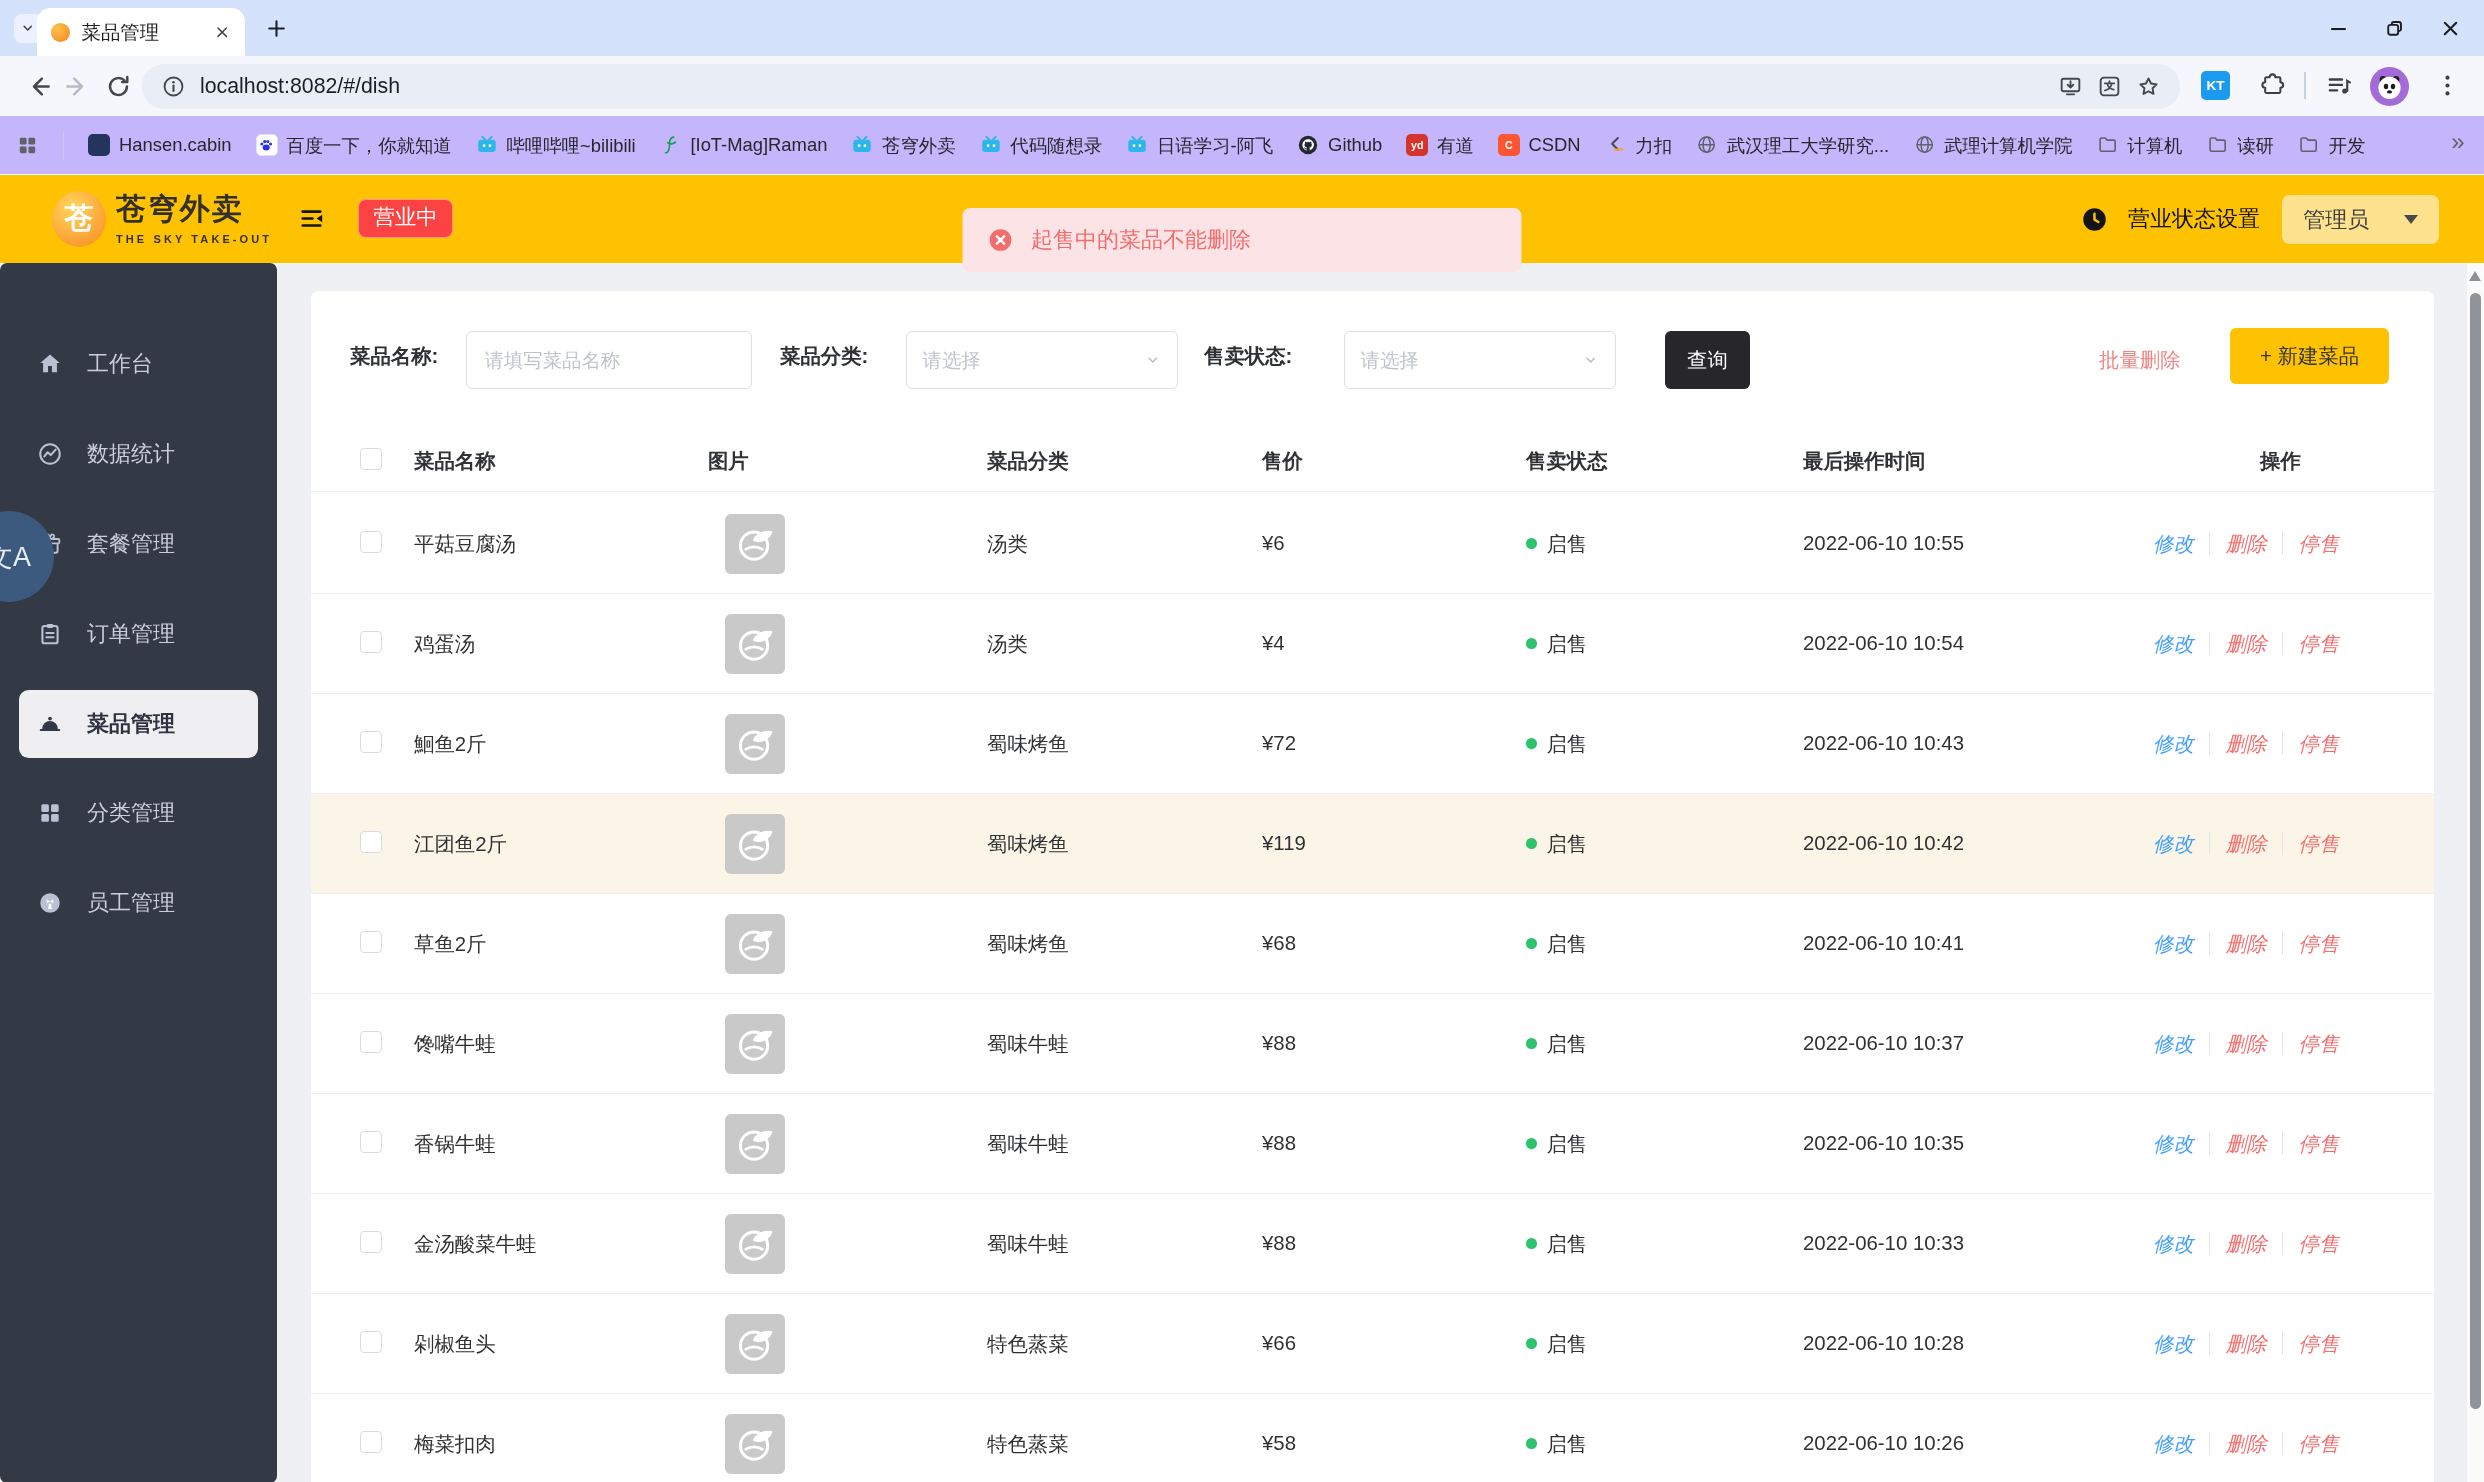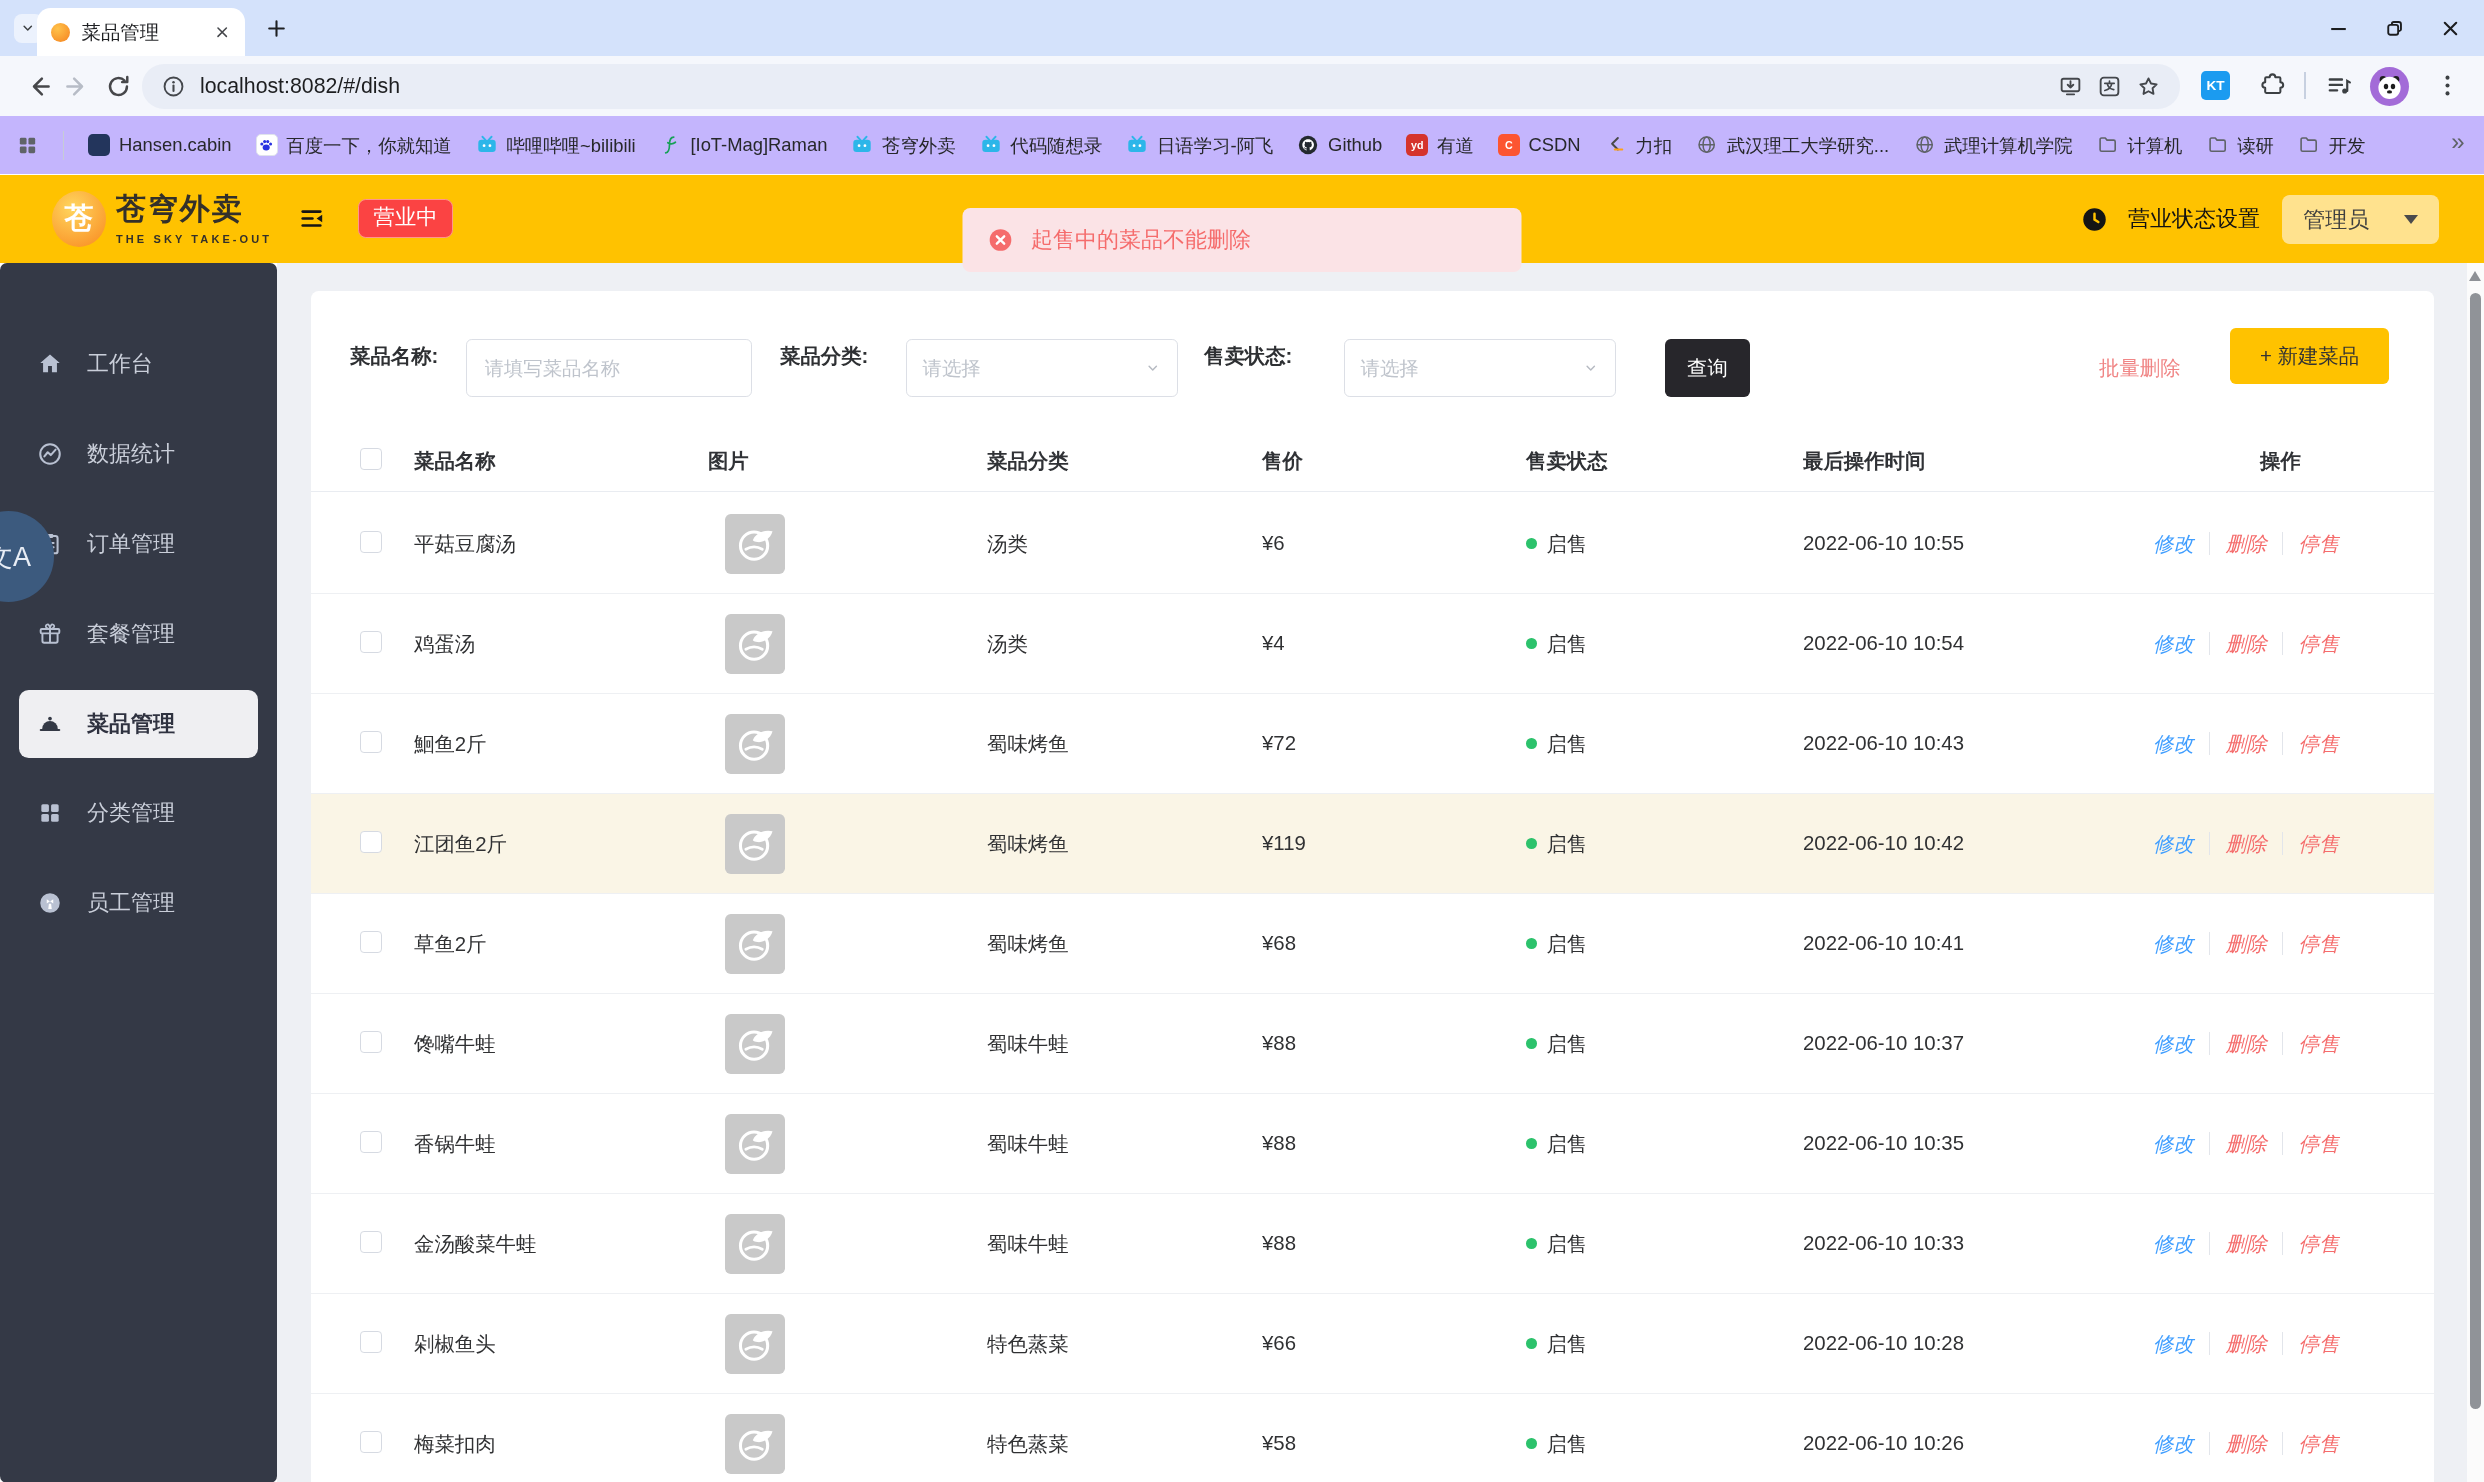--- a/index.html
+++ b/index.html
@@ -77,21 +77,21 @@
   .sitem .slabel { font-size:22px; color:#c9ced9; }
   .sitem .sic { width:26px; height:26px; color:#b9c1d2; flex:none; }
   .sitem.active { height:68px; margin:10.7px 19.4px; padding-left:17.5px; background:#efeff2; border-radius:9.7px; }
   .sitem.active .slabel { color:#2f3240; font-weight:bold; }
   .sitem.active .sic { color:#343946; }
 
   
   #contentbg { position:absolute; left:277px; top:263px; width:2208px; height:1220px; background:#eef0f4; }
   #card { position:absolute; left:311px; top:291px; width:2123px; height:1261px; background:#fff; border-radius:7.8px; }
   .flabel { position:absolute; top:36px; height:58px; line-height:58px; font-size:20.4px; color:#2e3033; font-weight:bold; }
-  .fctl { position:absolute; top:48px; height:58px; }
+  .fctl { position:absolute; top:40px; height:58px; }
   .tinput { width:286px; height:58px; border:1.9px solid #dcdfe6; border-radius:5.8px; background:#fff;
     font-size:19.4px; color:#333; padding:0 17.5px; outline:none; font-family:inherit; }
   .tinput::placeholder { color:#bfc4cc; }
   .fselect { width:272px; height:58px; border:1.9px solid #dcdfe6; border-radius:5.8px; background:#fff;
     display:flex; align-items:center; justify-content:space-between; padding:0 15.5px; }
   .fselect .ph { font-size:19.4px; color:#bfc4cc; }
   .fselect .chev { width:17.5px; height:17.5px; color:#b6bac2; }
   #btn-search { left:1354px; width:85px; background:#27262b; border:none; border-radius:5.8px; color:#fff;
     font-size:20.4px; cursor:pointer; font-family:inherit; }
   #link-batch-delete { left:1788px; line-height:58px; font-size:20.4px; color:#f08585; }
@@ -526,29 +526,29 @@
       <span class="slabel">工作台</span>
     </div>
   <div class="sitem">
       <svg class="sic" viewBox="0 0 27 27" width="26" height="26">
         <use href="#i-stats"></use>
       </svg>
       <span class="slabel">数据统计</span>
     </div>
   <div class="sitem">
       <svg class="sic" viewBox="0 0 27 27" width="26" height="26">
-        <use href="#i-orders"></use>
-      </svg>
-      <span class="slabel">订单管理</span>
+        <use href="#i-gift"></use>
+      </svg>
+      <span class="slabel">套餐管理</span>
     </div>
   <div class="sitem">
       <svg class="sic" viewBox="0 0 27 27" width="26" height="26">
-        <use href="#i-gift"></use>
-      </svg>
-      <span class="slabel">套餐管理</span>
+        <use href="#i-orders"></use>
+      </svg>
+      <span class="slabel">订单管理</span>
     </div>
   <div class="sitem active">
       <svg class="sic" viewBox="0 0 27 27" width="26" height="26">
         <use href="#i-dish"></use>
       </svg>
       <span class="slabel">菜品管理</span>
     </div>
   <div class="sitem">
       <svg class="sic" viewBox="0 0 27 27" width="26" height="26">
         <use href="#i-grid4"></use>

